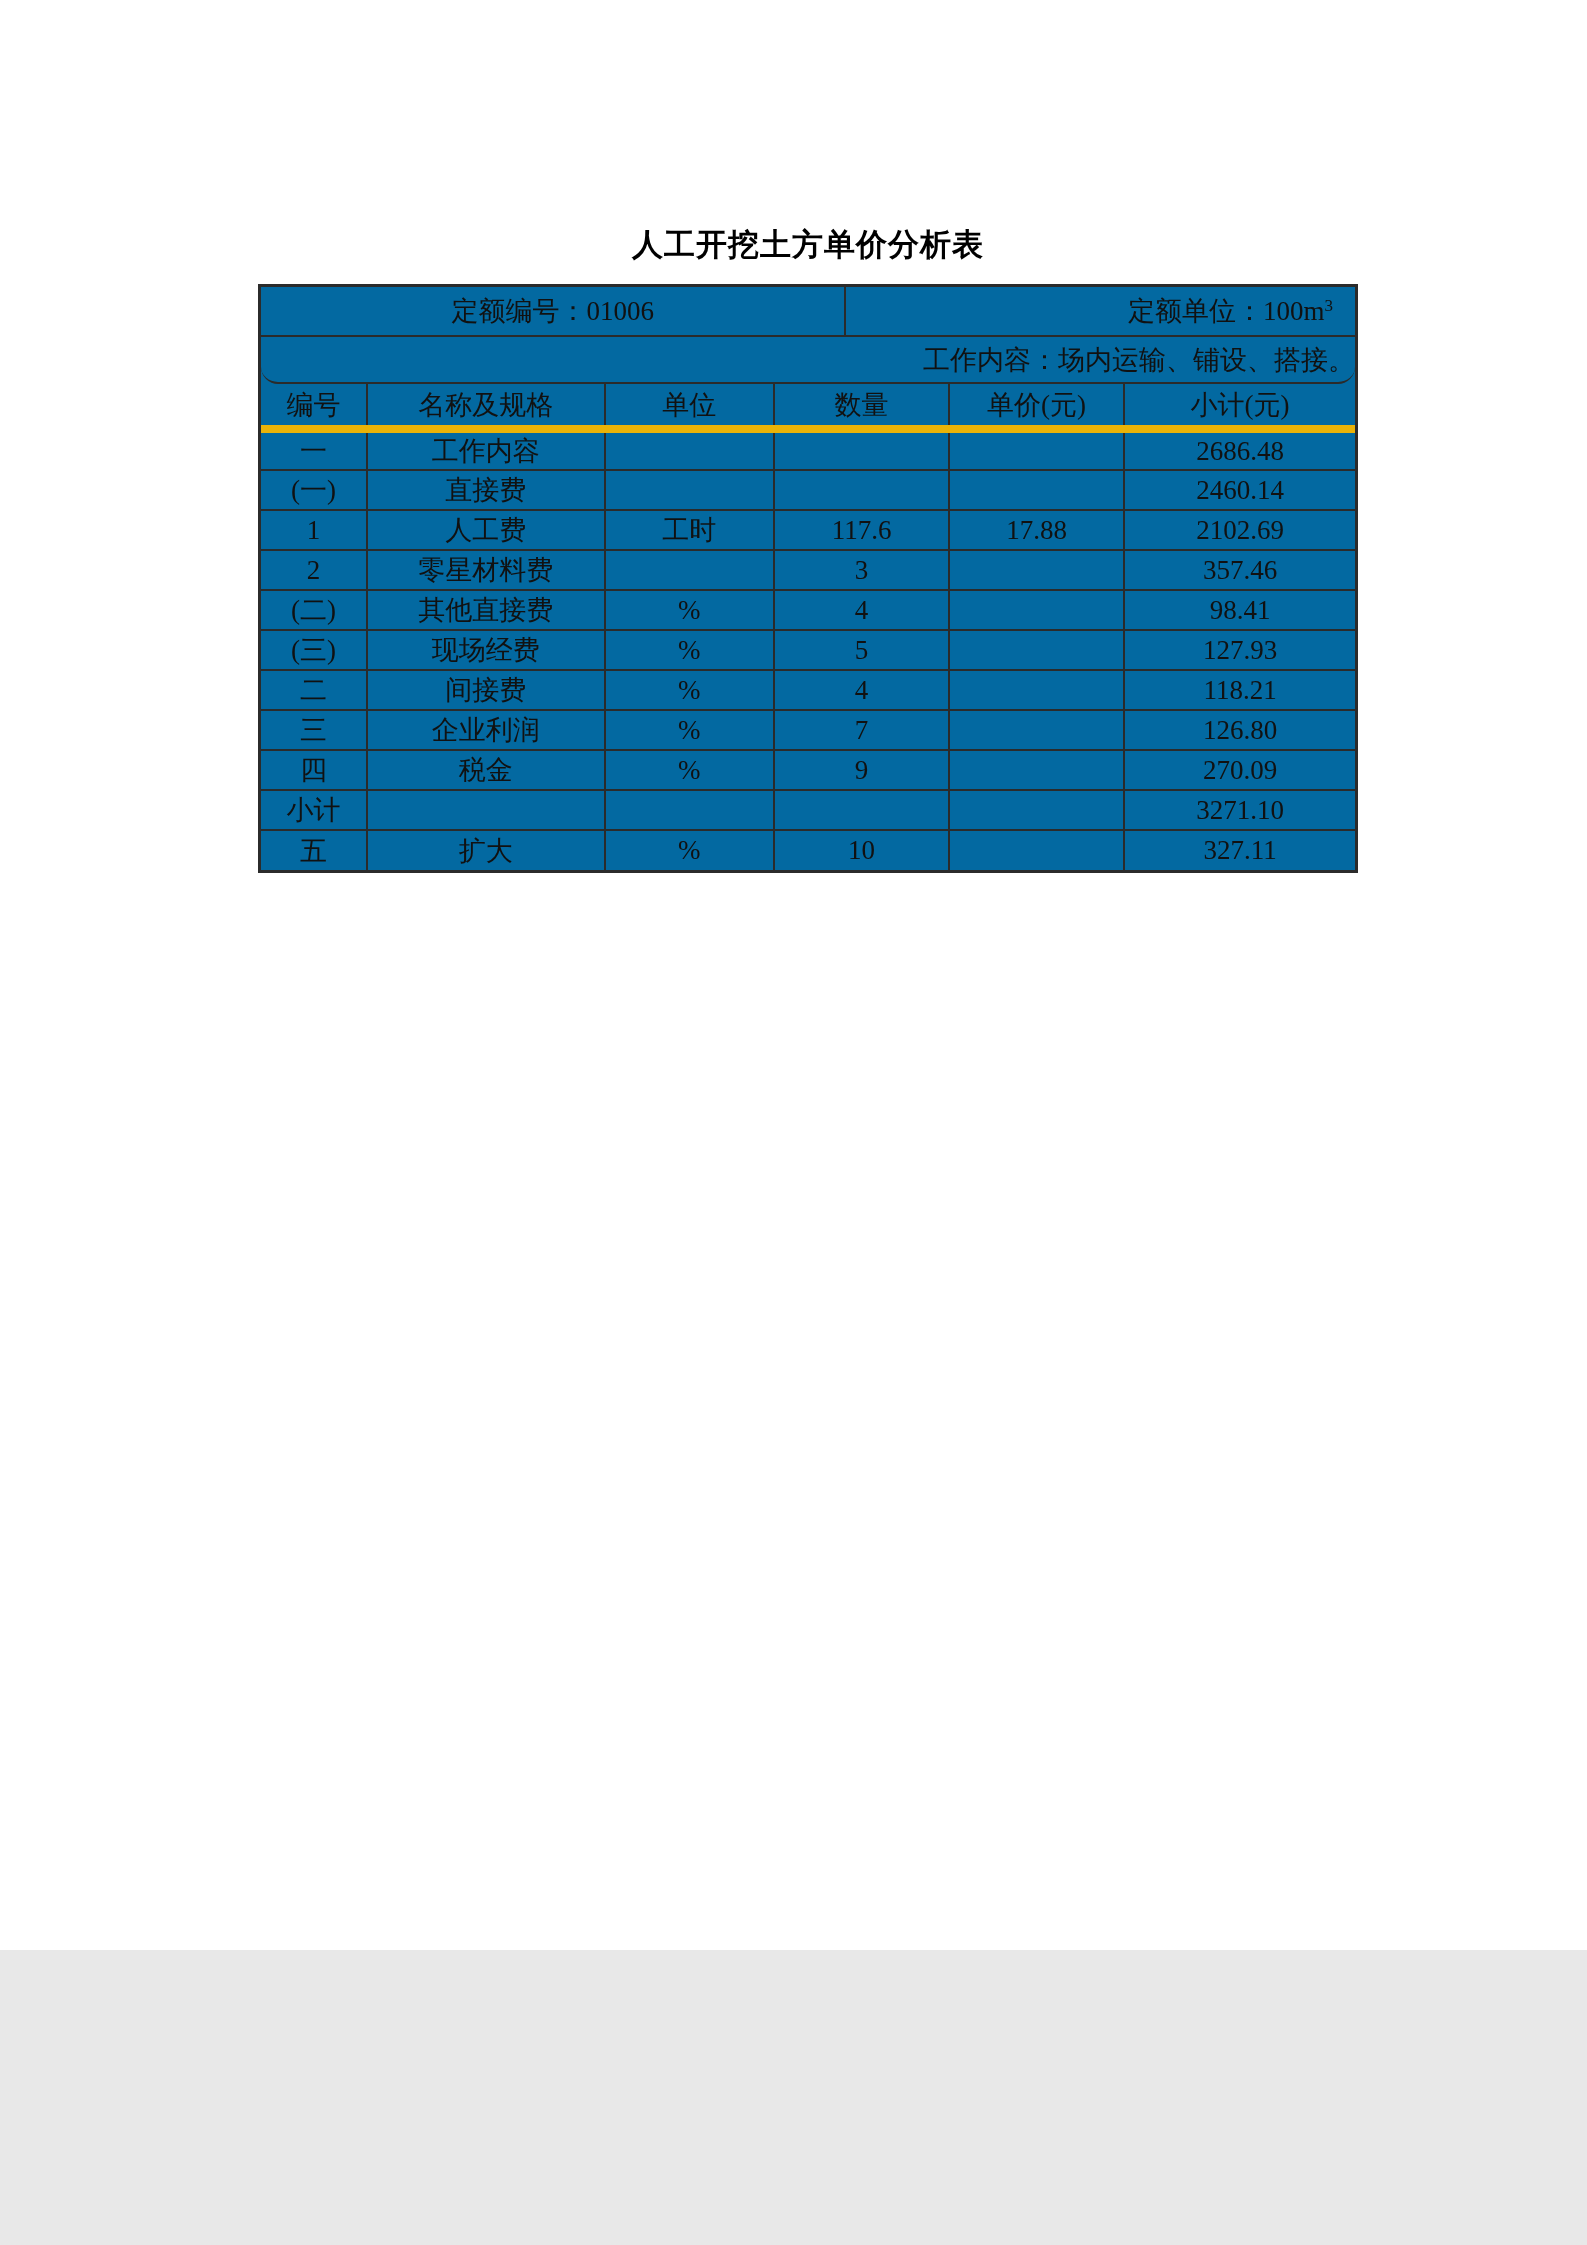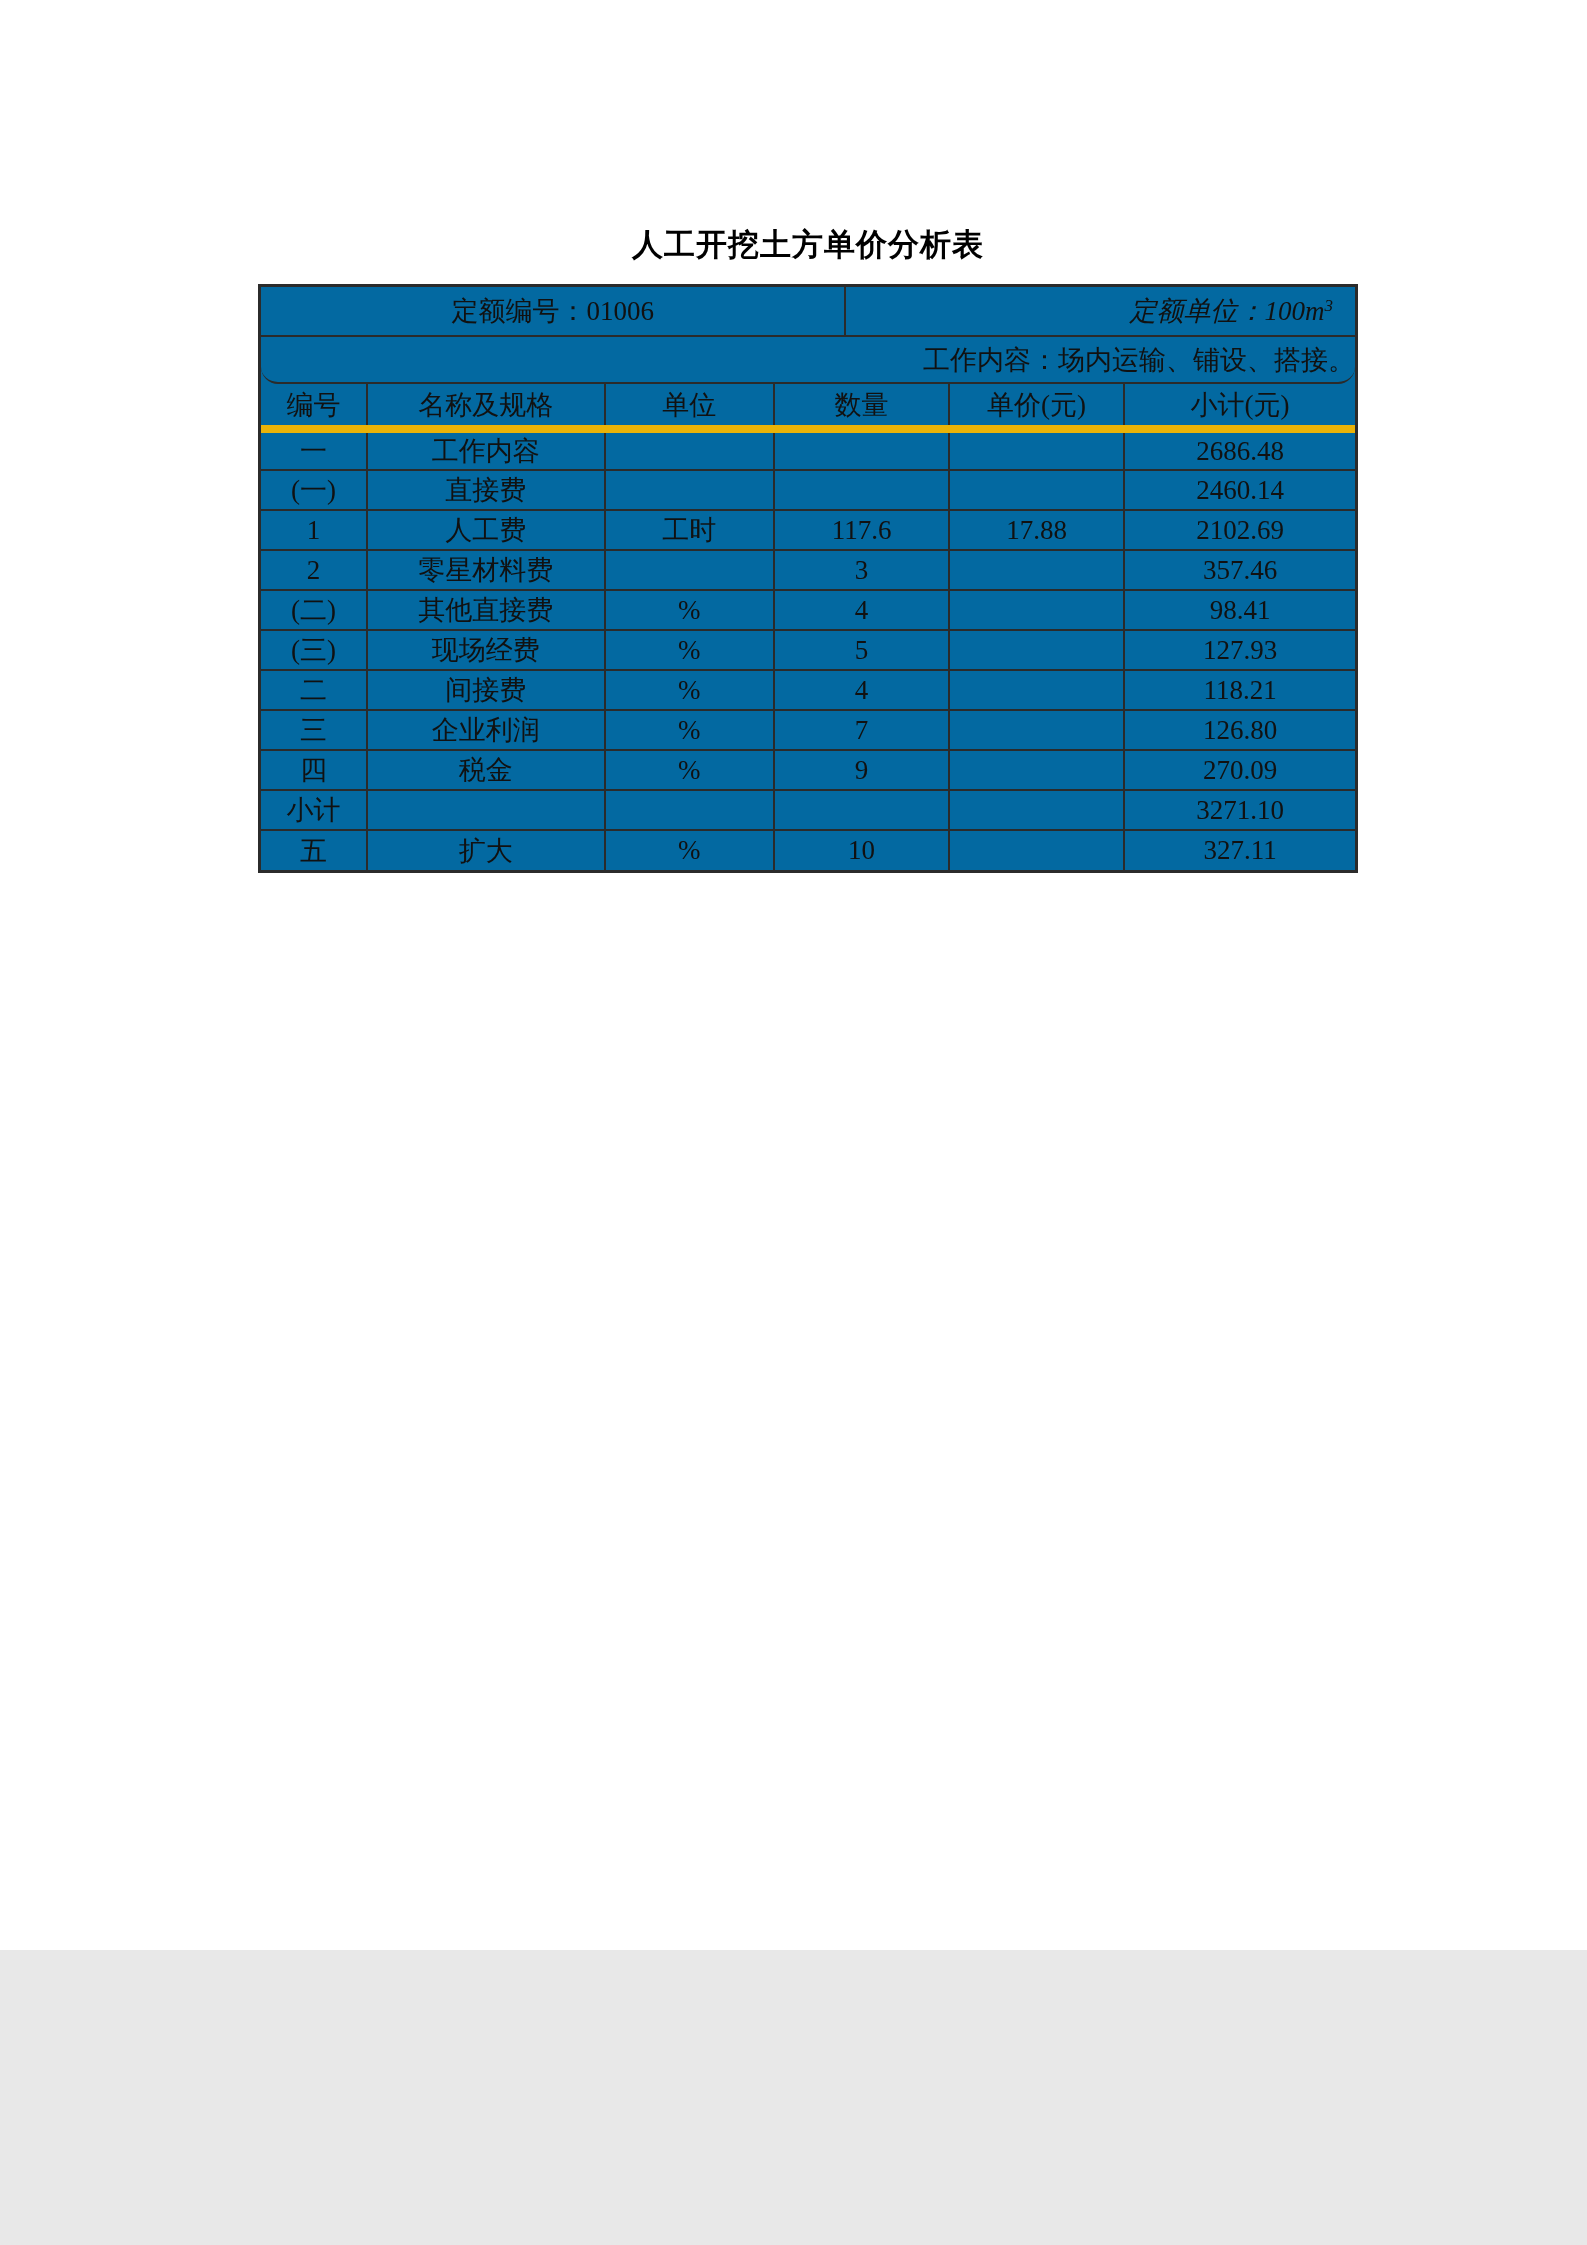--- a/index.html
+++ b/index.html
@@ -45,21 +45,20 @@
     display: flex;
     align-items: center;
     justify-content: center;
   }
   .td-quota-unit {
     width: 46.5%;
     display: flex;
     align-items: center;
     justify-content: flex-end;
     padding-right: 22px;
-    font-style: italic;
   }
   .td-quota-unit sup {
     font-size: 17px;
     line-height: 1;
     margin-top: -12px;
   }
   .tr-work {
     height: 47px;
     border-bottom: 2px solid #2b2b2b;
     display: flex;

